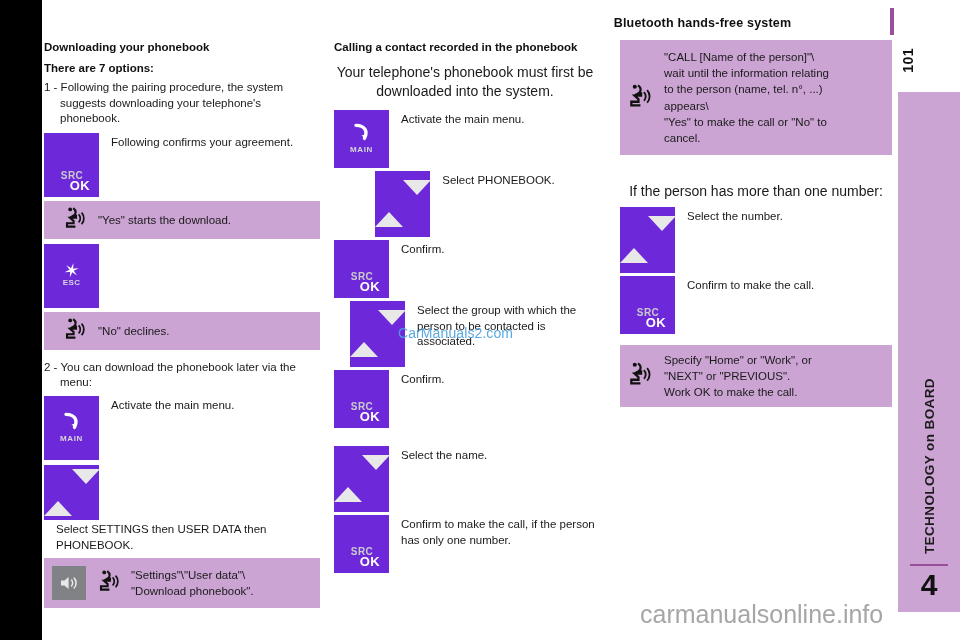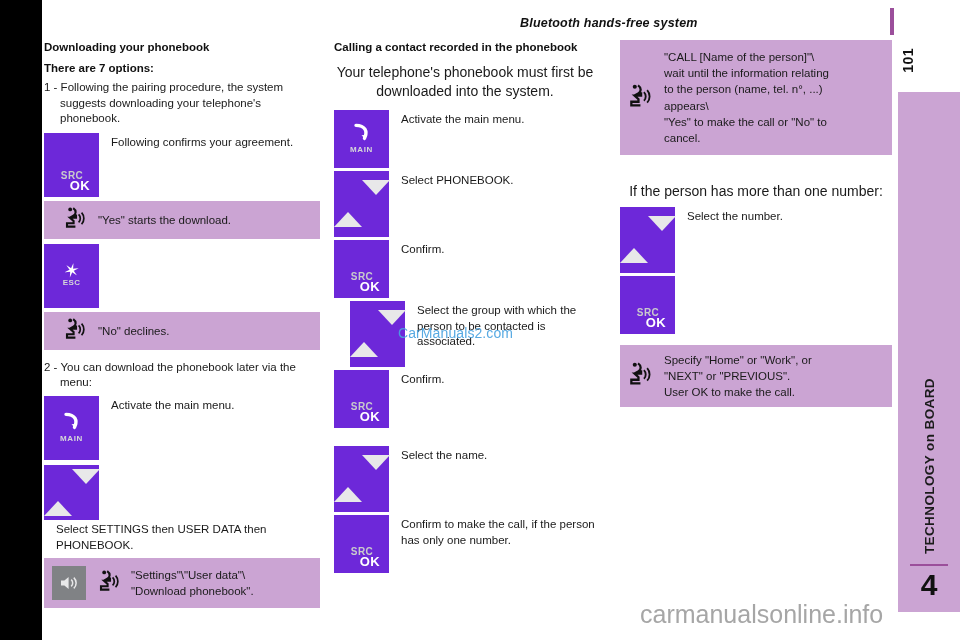--- a/index.html
+++ b/index.html
@@ -11,22 +11,22 @@
     position:relative;
   }
   #page{position:relative;width:960px;height:640px;background:#fff;}
 
   
   .black-gutter{position:absolute;left:0;top:0;width:42px;height:640px;background:#000;}
 
   
   .header-title{
     position:absolute;left:520px;top:16px;width:365px;
-    text-align:left;
-    font-size:12.5px;font-weight:bold;color:#111;letter-spacing:.2px;font-style:italic;
+    text-align:center;
+    font-size:12.5px;font-weight:bold;color:#111;letter-spacing:.2px;
   }
   .header-rule{
     position:absolute;left:890px;top:8px;width:4px;height:27px;background:#9b4f9b;
   }
 
   
   .page-number{
     position:absolute;left:900px;top:48px;
     font-size:14px;font-weight:bold;color:#111;
     writing-mode:vertical-rl;transform:rotate(180deg);
@@ -285,21 +285,21 @@
           <svg width="26" height="22" viewBox="0 0 26 22" aria-hidden="true">
             <path d="M7 3 C16 3 19 9 15.5 16" fill="none" stroke="#fff" stroke-width="3.4" stroke-linecap="round"></path>
             <path d="M15.5 16 L12.5 13.0 L18.6 12.4 Z" fill="#fff"></path>
           </svg>
           <span class="lbl">MAIN</span>
         </span>
       </div>
       <div class="step-text">Activate the main menu.</div>
     </div>
 
-    <div class="step" style="margin-top:3px;">
+    <div class="step" style="margin-top:3px;justify-content:center;">
       <div class="btn h66">
         <span class="glyph-arrows">
           <span class="tri-up"></span>
           <span class="tri-dn"></span>
         </span>
       </div>
       <div class="step-text">Select PHONEBOOK.</div>
     </div>
 
     <div class="step" style="margin-top:3px;">
@@ -386,35 +386,36 @@
       <div class="step-text">Select the number.</div>
     </div>
 
     <div class="step" style="margin-top:3px;">
       <div class="btn h58">
         <span class="glyph-srcok">
           <span class="src">SRC</span>
           <span class="ok">OK</span>
         </span>
       </div>
+      <div class="step-text">Confirm to make the call.</div>
     </div>
 
     <div class="callout" style="height:62px;margin-top:11px;padding-left:8px;">
       <span class="voice-icon">
         <svg width="24" height="26" viewBox="0 0 22 24" aria-hidden="true">
           <circle cx="6.2" cy="3.4" r="1.9" fill="#111"></circle>
           <path d="M9.2 2.2 C12.6 4.6 12.2 8.0 9.4 9.6 L12.0 9.6 L12.0 11.7 L6.0 11.7 L9.6 15.0 L9.6 17.3 L3.0 17.3 L3.0 20.6 L11.4 20.6" fill="none" stroke="#111" stroke-width="2.1"></path>
           <path d="M14.6 8.4 A5.6 5.6 0 0 1 14.6 16.4" fill="none" stroke="#111" stroke-width="1.7"></path>
           <path d="M17.6 6.6 A8.6 8.6 0 0 1 17.6 18.2" fill="none" stroke="#111" stroke-width="1.7"></path>
         </svg>
       </span>
       <span class="callout-text" style="padding-left:12px;">
         <span>Specify "Home" or "Work", or</span><br>
         <span>"NEXT" or "PREVIOUS".</span><br>
-        <span>User OK to make the call.</span>
+        <span>Work OK to make the call.</span>
       </span>
     </div>
   </div>
 
   <div class="wm-blue">CarManuals2.com</div>
   <div class="wm-bottom">carmanualsonline.info</div>
 
 </div>
 
 </body></html>

